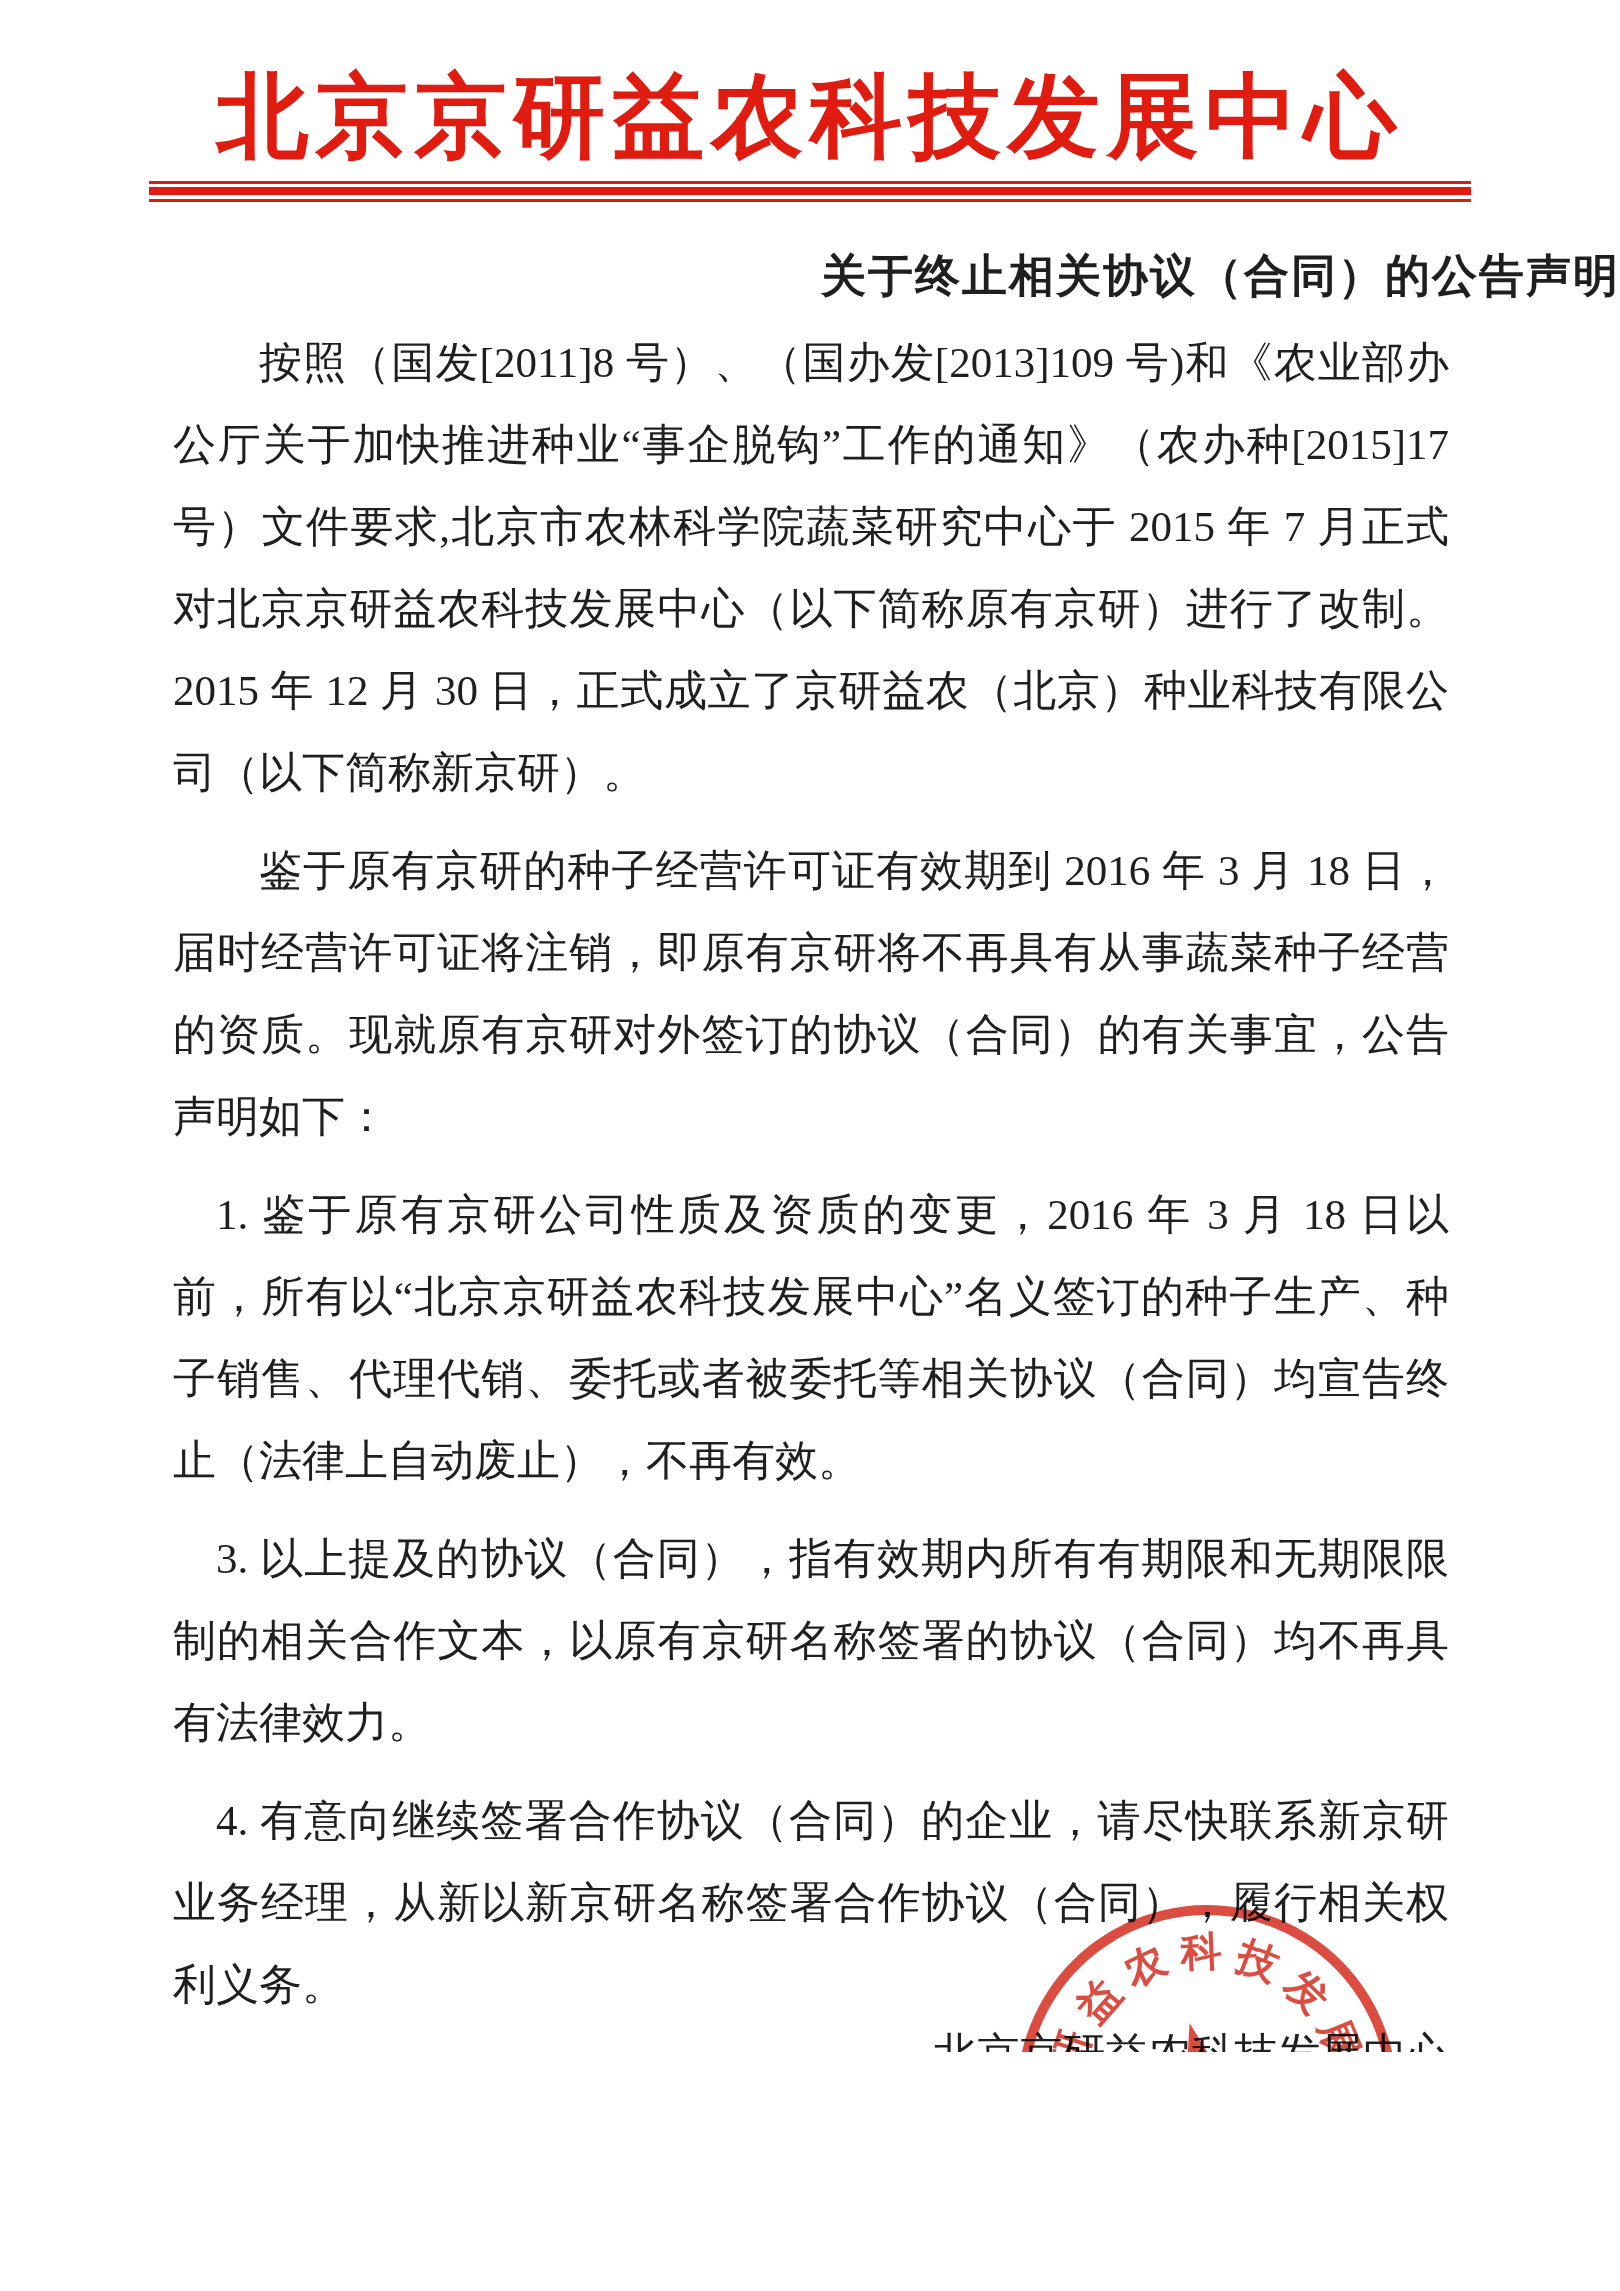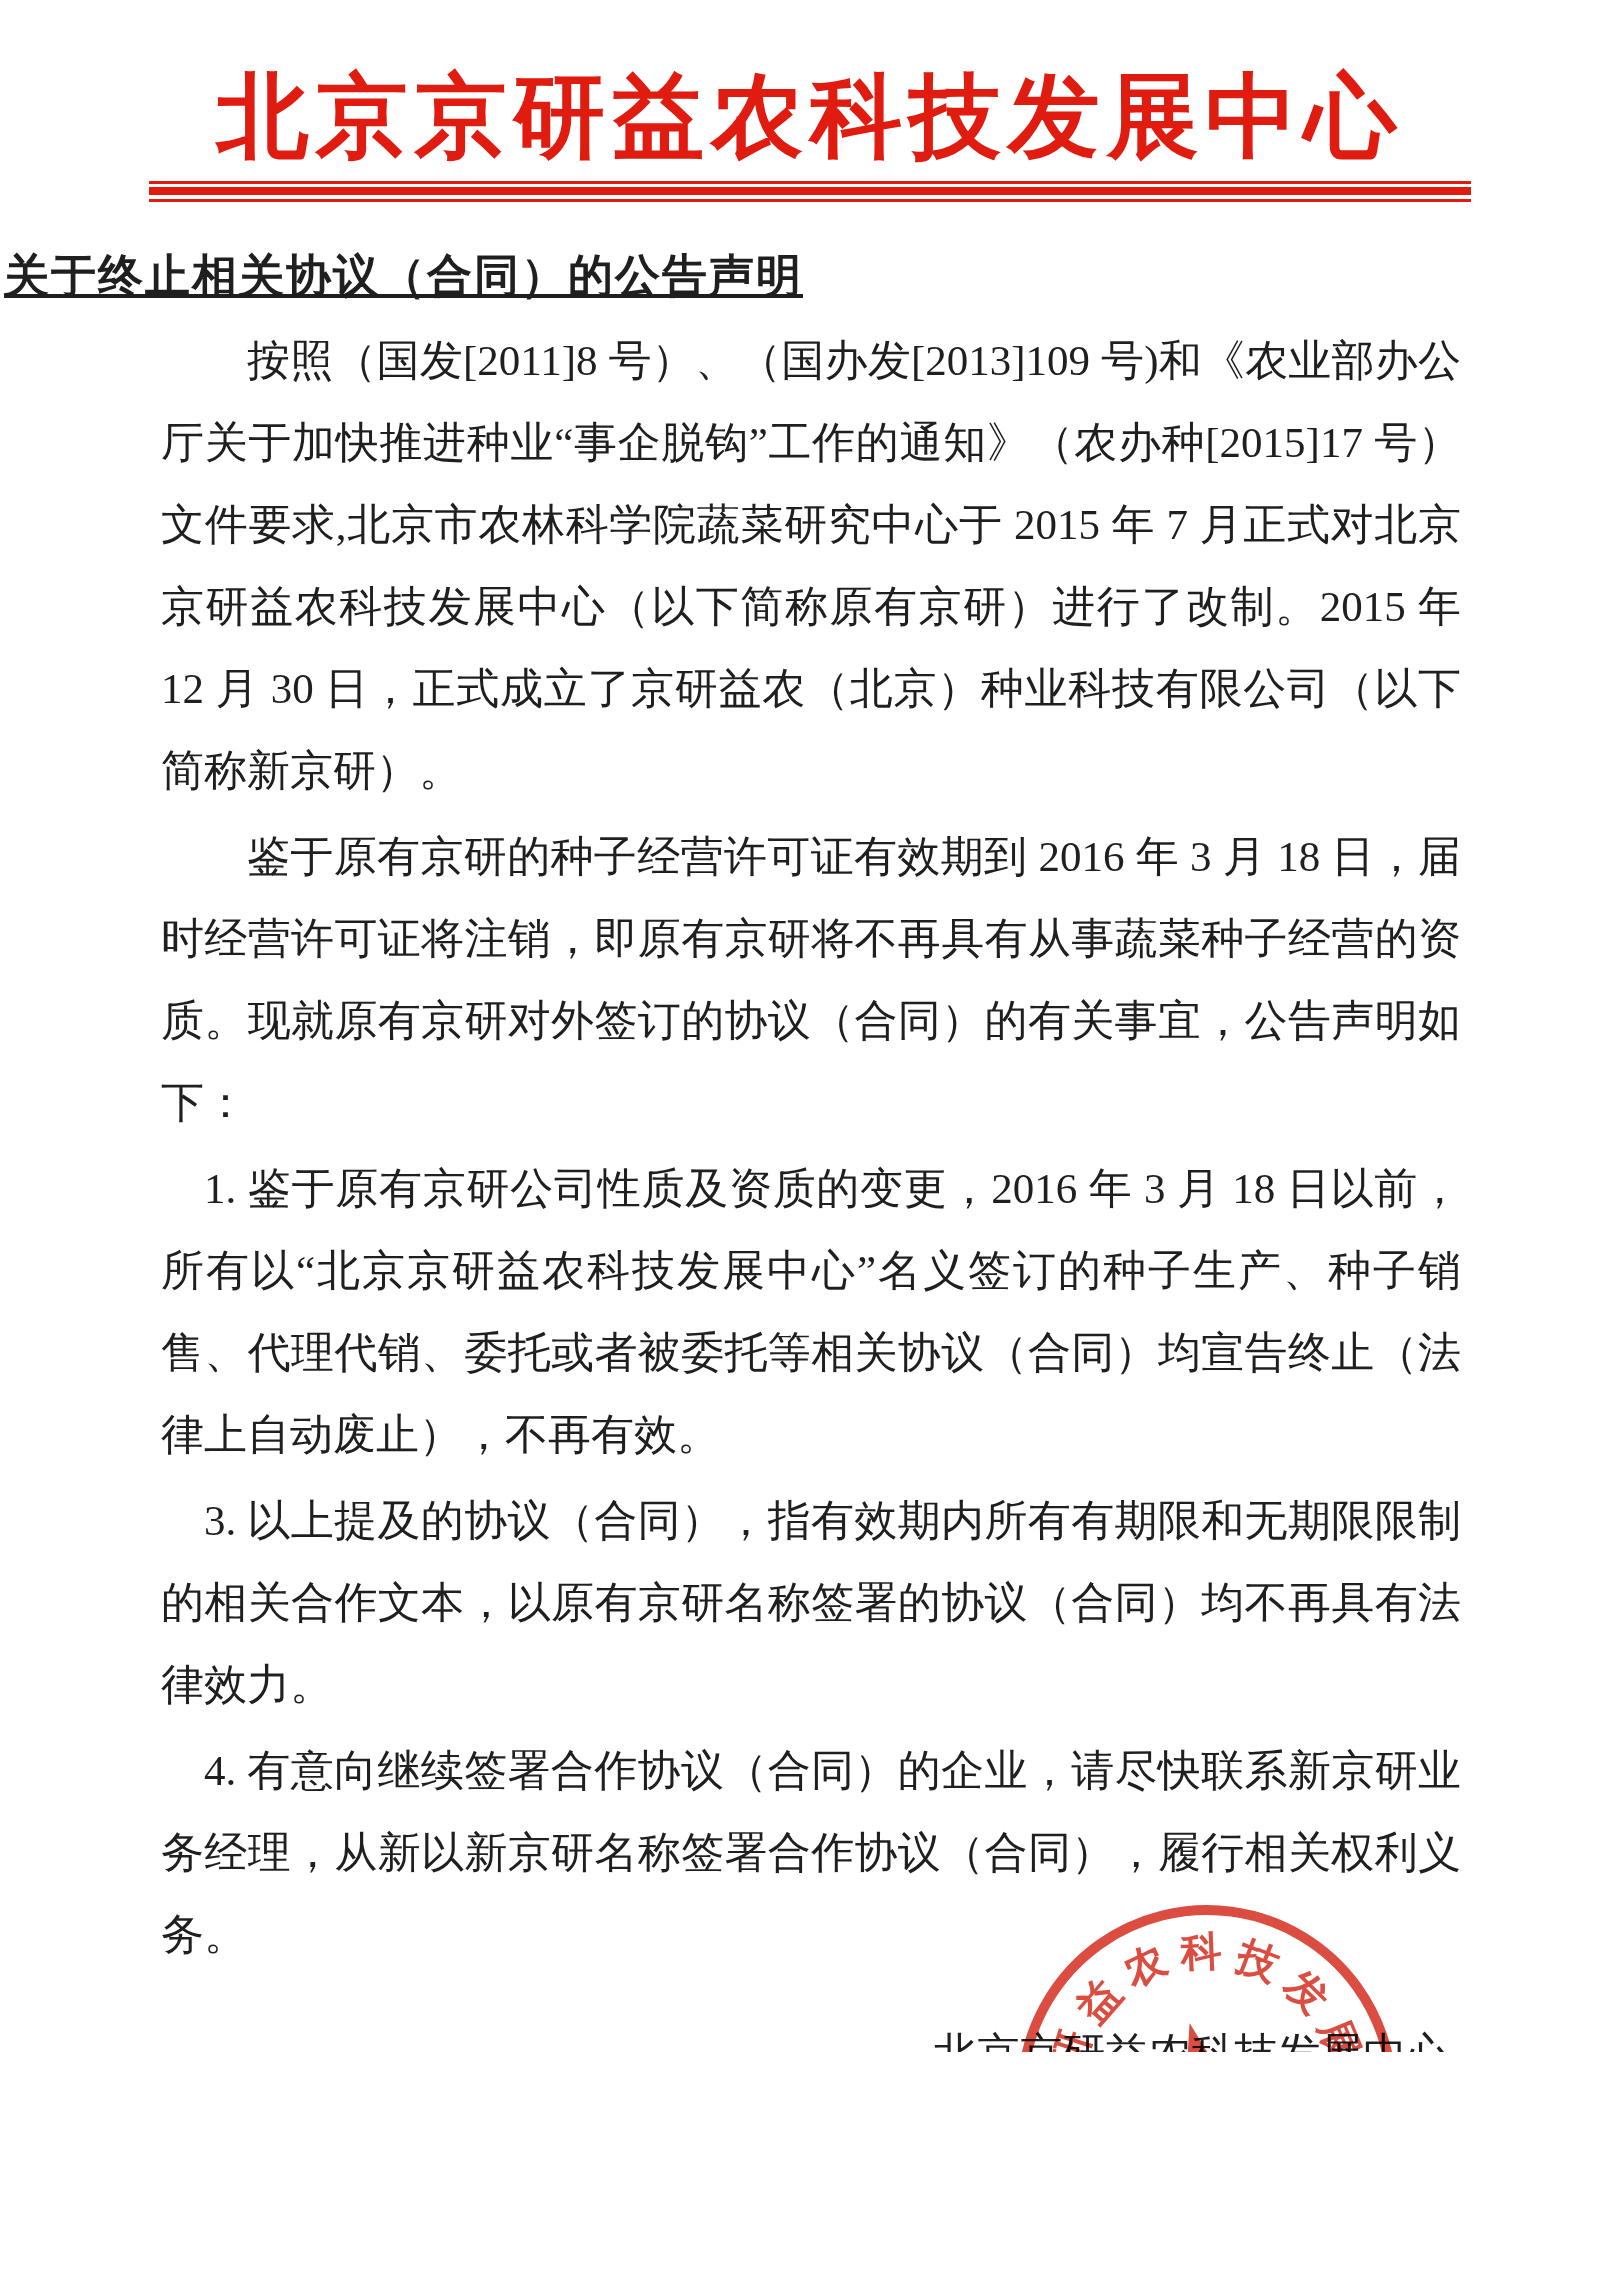--- a/index.html
+++ b/index.html
@@ -24,35 +24,34 @@
     color:var(--header-red);
     letter-spacing:6.9px;
     line-height:1.15;
     white-space:nowrap;
   }
   .rule{margin:9.8px 149px 0 149px;}
   .rule .r1{height:3.9px;background:var(--header-red);}
   .rule .r2{height:7.8px;background:var(--header-red);margin-top:2.9px;}
   .rule .r3{height:2.9px;background:var(--header-red);margin-top:3.9px;}
   .doc-title{
-    margin:45px 0 0 4px;
-    text-align:left;
+    margin:45px 0 0 16px;
+    text-align:right;
     font-size:45px;
     font-weight:bold;
     line-height:59px;
     letter-spacing:2px;
-    text-decoration:underline;
   }
   .body{
     margin:13.7px 155px 0 157px;
     font-size:43px;
     line-height:82px;
     text-align:justify;
   }
-  .body p{margin:4px;padding:0;}
+  .body p{margin:16px;padding:0;}
   .body p.para{text-indent:86px;}
   .body p.item{text-indent:43px;}
   .signature{
     position:absolute;
     top:2001px;
     right:169px;
     width:519px;
     text-align:center;
     font-size:43px;
     line-height:106px;

